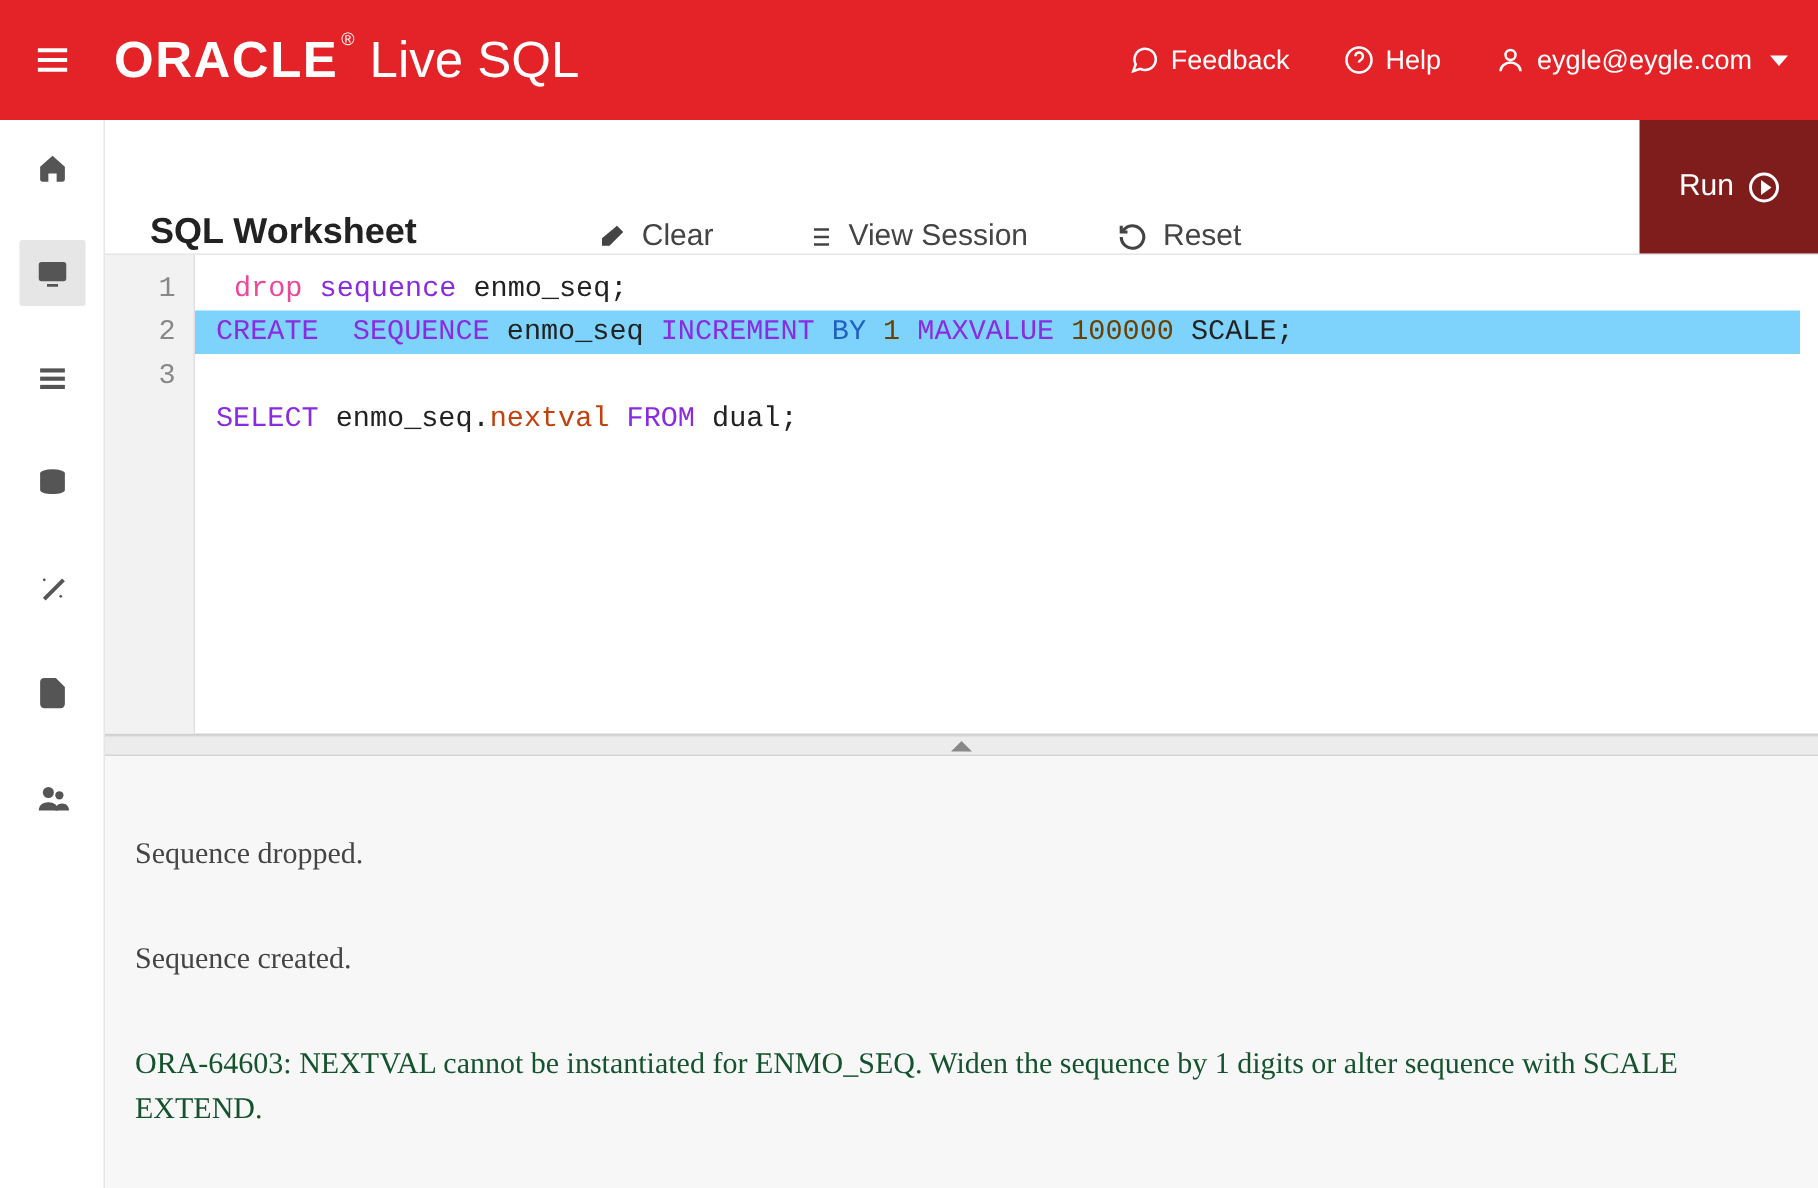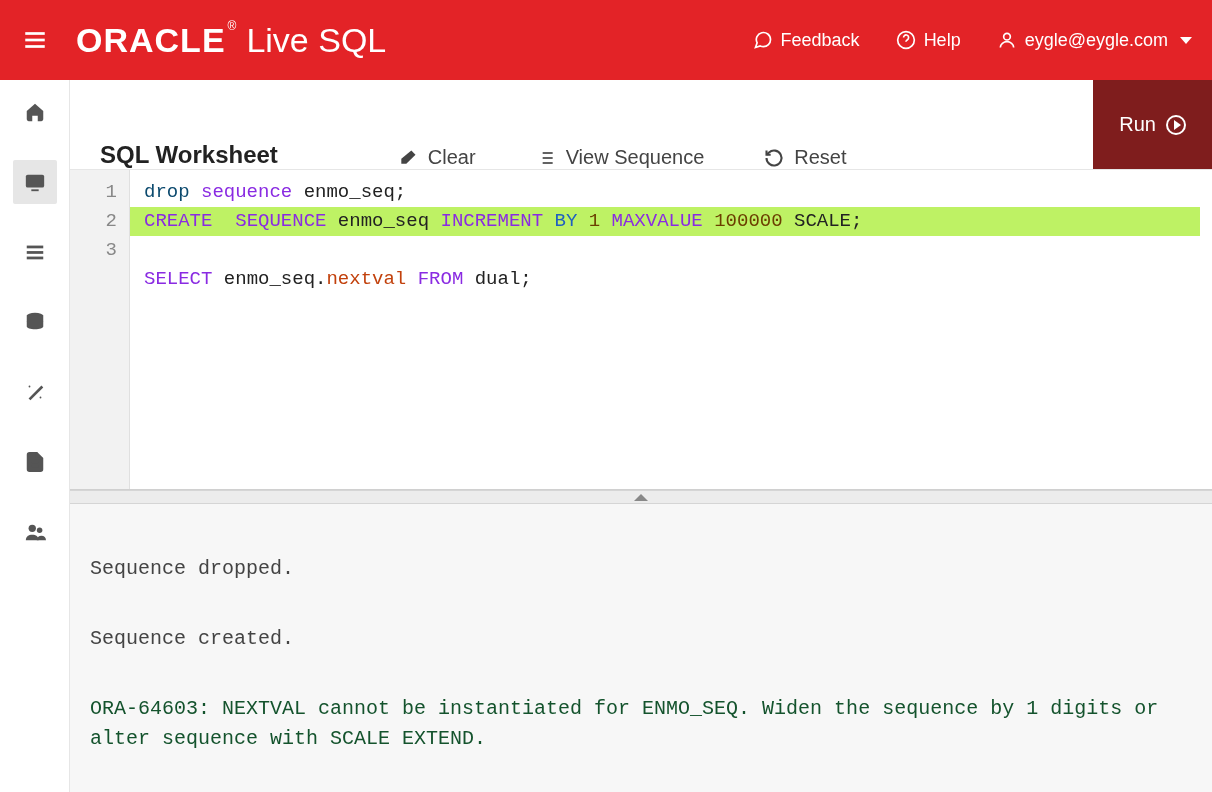--- a/index.html
+++ b/index.html
@@ -33,31 +33,31 @@
   .ws-right { margin-left:auto; display:flex; height:100%; }
   .btn-save { display:flex; align-items:center; gap:10px; padding: 0 26px; font-size:20px; color:#333; border-left:1px solid #e6e6e6; cursor:pointer; background:#fafafa; }
   .btn-save svg{width:20px;height:20px;}
   .btn-run { display:flex; align-items:center; gap:10px; padding: 0 26px; font-size:20px; color:#fff; background:#7f1d1d; cursor:pointer; }
   .btn-run .playicon { width:20px;height:20px; border-radius:50%; border:2px solid #fff; display:flex;align-items:center;justify-content:center;}
   .btn-run .playicon::after{content:"";width:0;height:0;border-top:5px solid transparent;border-bottom:5px solid transparent;border-left:7px solid #fff;margin-left:2px;}
   
   .editor-wrap { display:flex; height: 320px; border-bottom:1px solid #d0d0d0; font-family: "Courier New", monospace; font-size:19px; }
   .gutter { width:60px; background:#f2f2f2; color:#888; text-align:right; padding: 8px 12px 0 0; line-height:29px; border-right:1px solid #e0e0e0;}
   .code { flex:1; padding: 8px 12px 0 14px; line-height:29px; white-space:pre; color:#222; overflow:hidden;}
-  .code .line.hl { background:#bef264; display:block; margin-left:-14px;padding-left:14px; }
-  .kw-red { color:#0c4a6e; }
+  .code .line.hl { background:#7dd3fc; display:block; margin-left:-14px;padding-left:14px; }
+  .kw-red { color:#ec4899;margin-left:12px; }
   .kw-purple { color:#8a2be2; }
   .kw-blue { color:#2060c0; }
   .kw-brownnum { color:#6b3f00; }
   .kw-teal { color:#c2410c; }
   
   .splitter { height:14px; background:#ececec; border-top:1px solid #d5d5d5; border-bottom:1px solid #d5d5d5; display:flex; align-items:center; justify-content:center; cursor:row-resize;}
   .splitter::after{content:"";width:0;height:0;border-left:7px solid transparent;border-right:7px solid transparent;border-bottom:7px solid #888;}
   
-  .results { flex:1; background:#f7f7f7; padding: 50px 20px 20px 20px; font-family:Liberation Mono, monospace; font-size:20px; color:#444; line-height:30px; overflow:auto;}
+  .results { flex:1; background:#f7f7f7; padding: 50px 20px 20px 20px; font-family:Liberation Serif, serif; font-size:20px; color:#444; line-height:30px; overflow:auto;}
   .results .msg { margin-bottom: 40px; }
   .results .err { color:#14532d; }
 </style>
 </head>
 <body>
 
 <div class="topbar">
   <div class="hamburger">
     <svg viewBox="0 0 24 24" fill="none" stroke="#fff" stroke-width="2.5">
         <line x1="3" y1="6" x2="21" y2="6"></line>
@@ -162,21 +162,21 @@
         </div>
         <div class="ws-action">
           <svg viewBox="0 0 24 24" fill="none" stroke="#444" stroke-width="2">
               <line x1="4" y1="6" x2="4" y2="6"></line>
               <line x1="8" y1="6" x2="20" y2="6"></line>
               <line x1="4" y1="12" x2="4" y2="12"></line>
               <line x1="8" y1="12" x2="20" y2="12"></line>
               <line x1="4" y1="18" x2="4" y2="18"></line>
               <line x1="8" y1="18" x2="20" y2="18"></line>
             </svg>
-          <span>View Sequence</span>
+          <span>View Session</span>
         </div>
         <div class="ws-action">
           <svg viewBox="0 0 24 24" fill="none" stroke="#444" stroke-width="2.5">
               <path d="M3 12a9 9 0 1 0 3-6.7L3 8"></path>
               <polyline points="3 3 3 8 8 8"></polyline>
             </svg>
           <span>Reset</span>
         </div>
       </div>
       <div class="ws-right">

